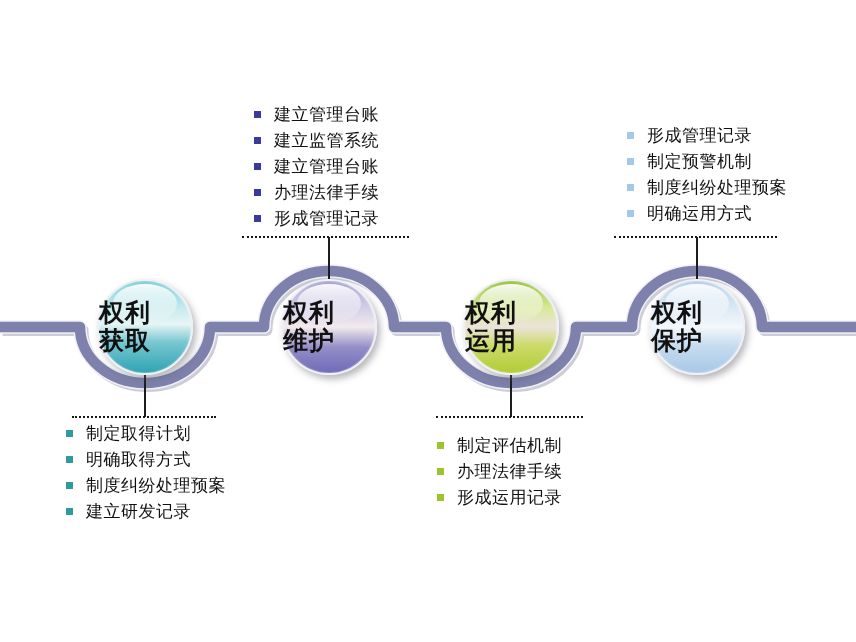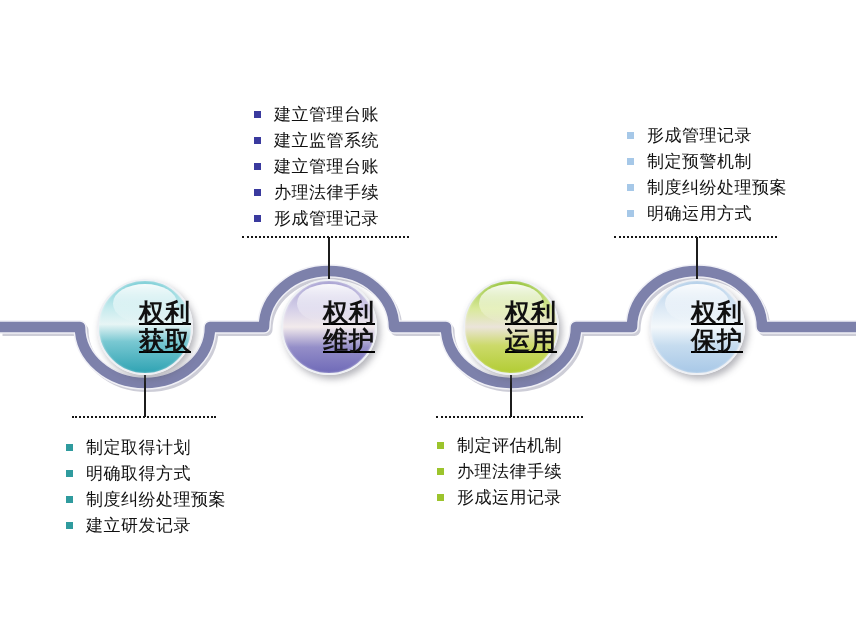--- a/index.html
+++ b/index.html
@@ -7,21 +7,21 @@
     position:relative;width:856px;height:642px;background:#ffffff;overflow:hidden;
     font-family:"Liberation Serif","DejaVu Serif",serif;
   }
   .ribbon{position:absolute;left:0;top:0;z-index:1;}
 
   
   .node-circle{
     position:absolute;width:96px;height:96px;border-radius:50%;z-index:3;
     border:2px solid #eef0f4;box-sizing:border-box;
     box-shadow:3px 4px 7px rgba(90,90,105,.45), inset 0 0 2px rgba(255,255,255,.6);
-    display:flex;align-items:center;justify-content:flex-end;text-align:center;text-decoration:underline;
+    display:flex;align-items:center;justify-content:flex-start;text-align:center;
   }
   .node-circle .gloss{
     position:absolute;left:15%;top:3px;width:70%;height:42%;border-radius:50%;
     background:linear-gradient(180deg,rgba(255,255,255,.92),rgba(255,255,255,.03));
     pointer-events:none;
   }
   .node-title{
     position:relative;font-size:25px;line-height:28px;font-weight:700;color:#111;
     letter-spacing:1px;
   }
@@ -94,21 +94,21 @@
     </div>
   </div>
   <div class="node-circle c-protect" style="left:649px;top:279px;">
     <div class="gloss"></div>
     <div class="node-title">
       <div>权利</div>
       <div>保护</div>
     </div>
   </div>
 
-  <ul class="plist g-acquire" style="left:66px;top:434px;font-family:Liberation Mono, monospace;">
+  <ul class="plist g-acquire" style="left:66px;top:420px;font-family:Liberation Mono, monospace;">
     <li>制定取得计划</li>
     <li>明确取得方式</li>
     <li>制度纠纷处理预案</li>
     <li>建立研发记录</li>
   </ul>
 
   <ul class="plist g-maintain" style="left:254px;top:101px;">
     <li>建立管理台账</li>
     <li>建立监管系统</li>
     <li>建立管理台账</li>

